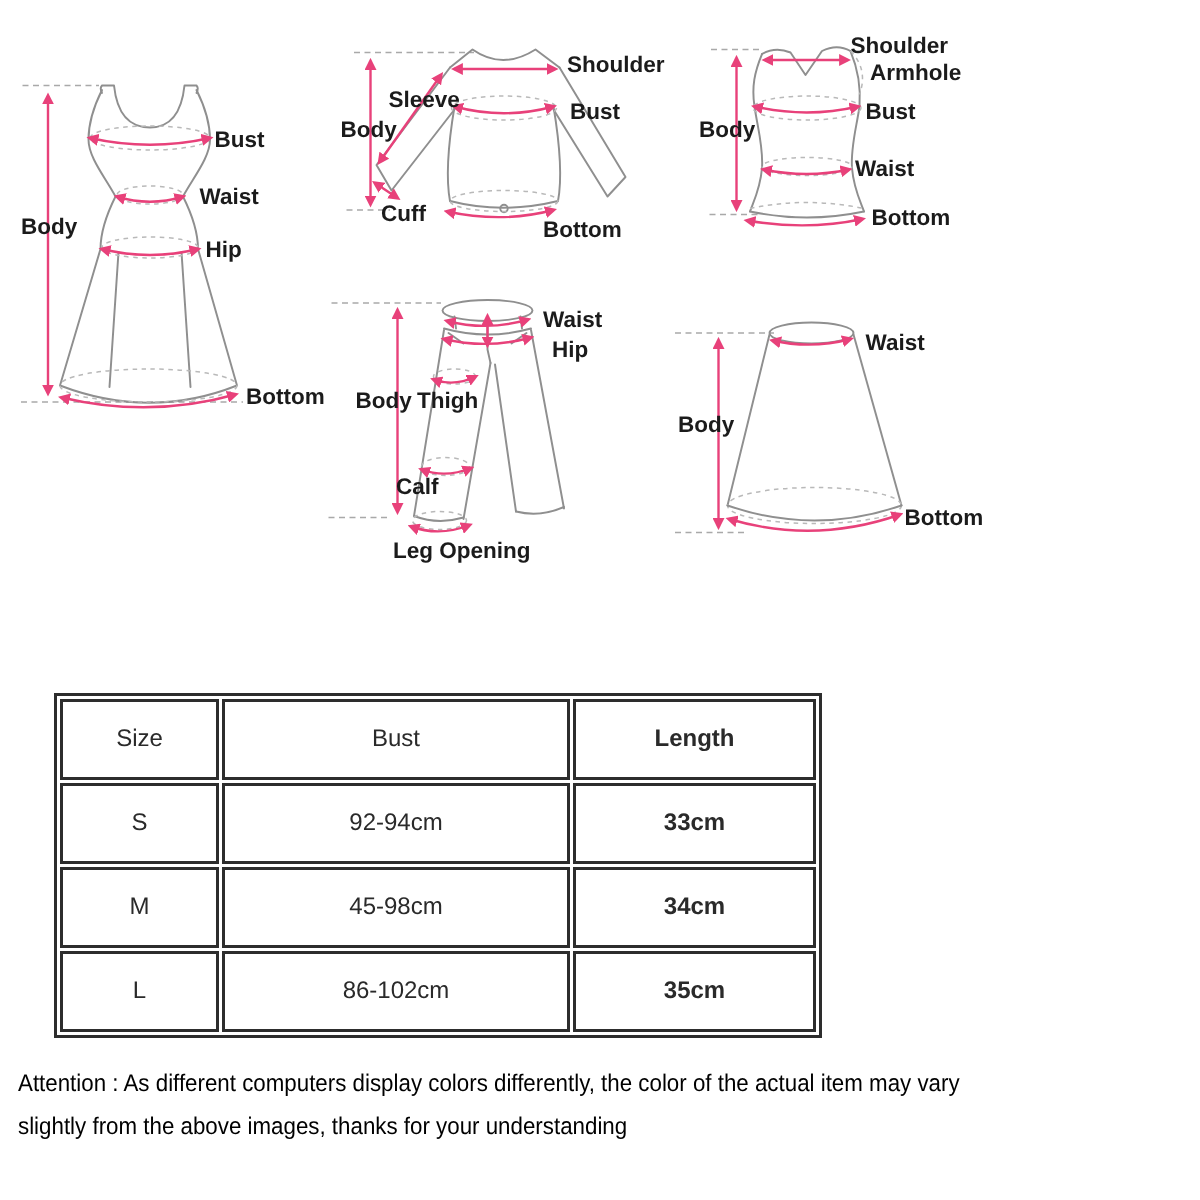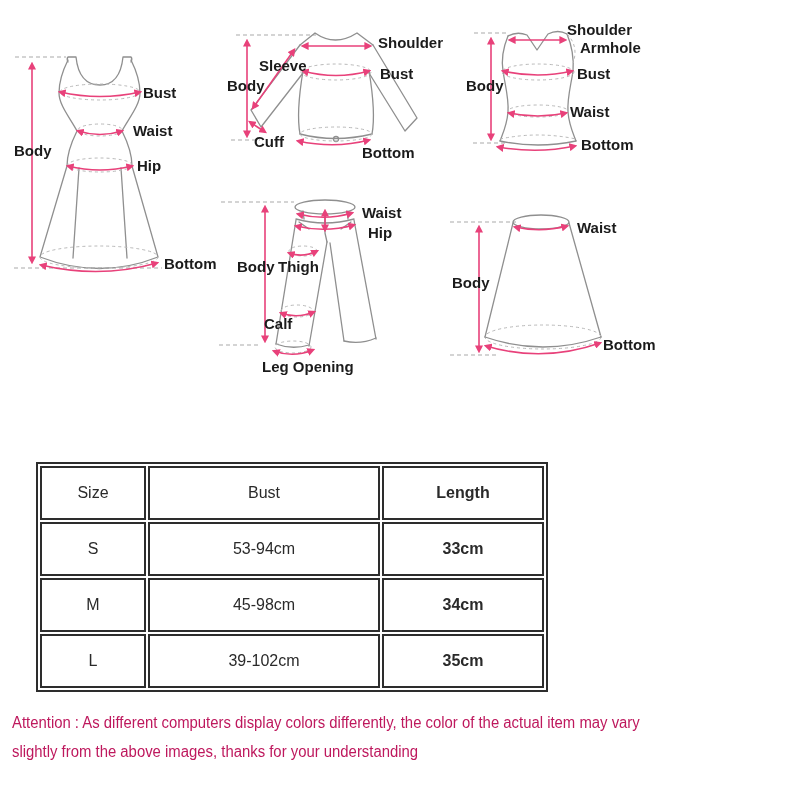--- a/index.html
+++ b/index.html
@@ -34,21 +34,21 @@
   #size-table td {
     border:2px solid #2d2d2d; text-align:center; vertical-align:middle;
     font-size:16px; color:#2a2a2a; height:48px; background:#ffffff;
   }
   #size-table .c1 { width:100px; }
   #size-table .c2 { width:226px; }
   #size-table .c3 { width:156px;font-weight:bold; }
   
   #attention {
     position:absolute; top:708px; left:12px; width:780px;
-    color:#be185d; font-size:16px; line-height:29px;
+    color:#000000; font-size:16px; line-height:29px;
   }
   #attention div {
     transform:scaleX(0.93); transform-origin:left center; white-space:nowrap;
   }
 </style>
 </head>
 <body>
 
 <div id="page">
 
@@ -206,31 +206,31 @@
 
   <table id="size-table">
     <tbody>
       <tr>
         <td class="c1">Size</td>
         <td class="c2">Bust</td>
         <td class="c3">Length</td>
       </tr>
       <tr>
         <td class="c1">S</td>
-        <td class="c2">53-94cm</td>
+        <td class="c2">92-94cm</td>
         <td class="c3">33cm</td>
       </tr>
       <tr>
         <td class="c1">M</td>
         <td class="c2">45-98cm</td>
         <td class="c3">34cm</td>
       </tr>
       <tr>
         <td class="c1">L</td>
-        <td class="c2">39-102cm</td>
+        <td class="c2">86-102cm</td>
         <td class="c3">35cm</td>
       </tr>
     </tbody>
   </table>
 
   <div id="attention">
     <div>Attention : As different computers display colors differently, the color of the actual item may vary</div>
     <div>slightly from the above images, thanks for your understanding</div>
   </div>
 

